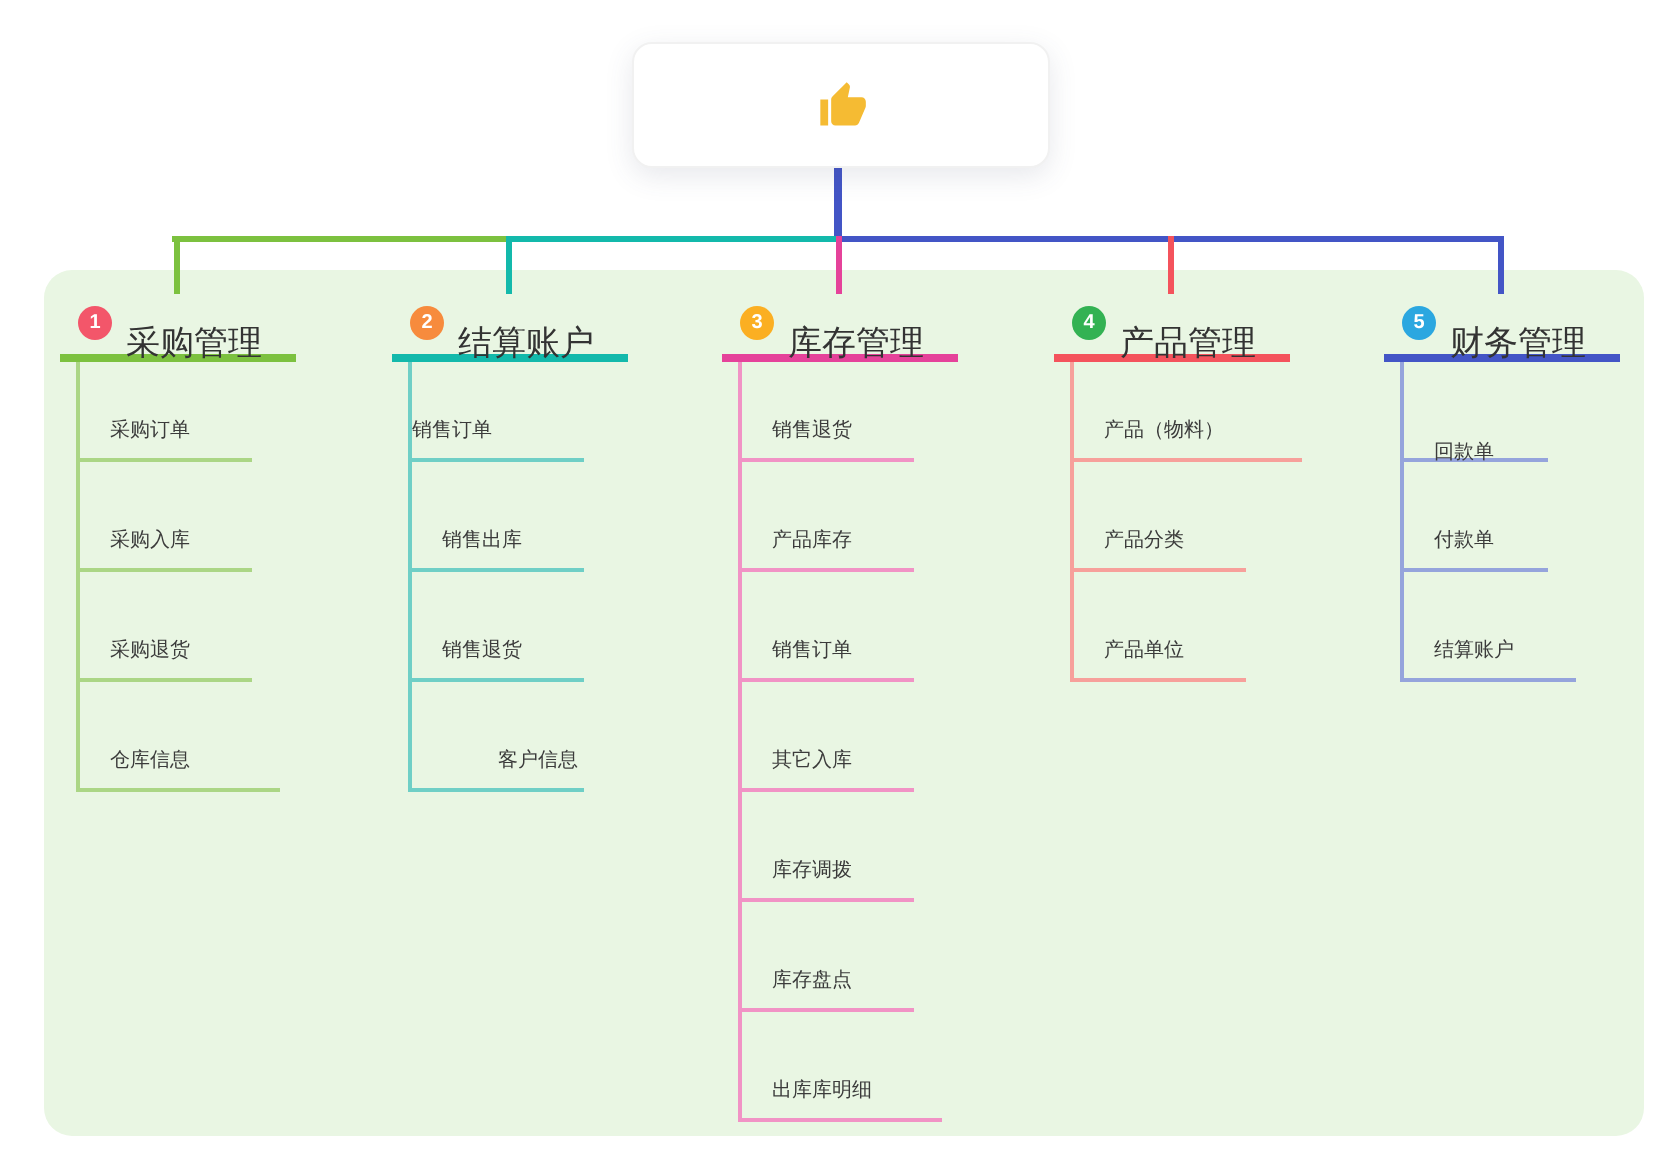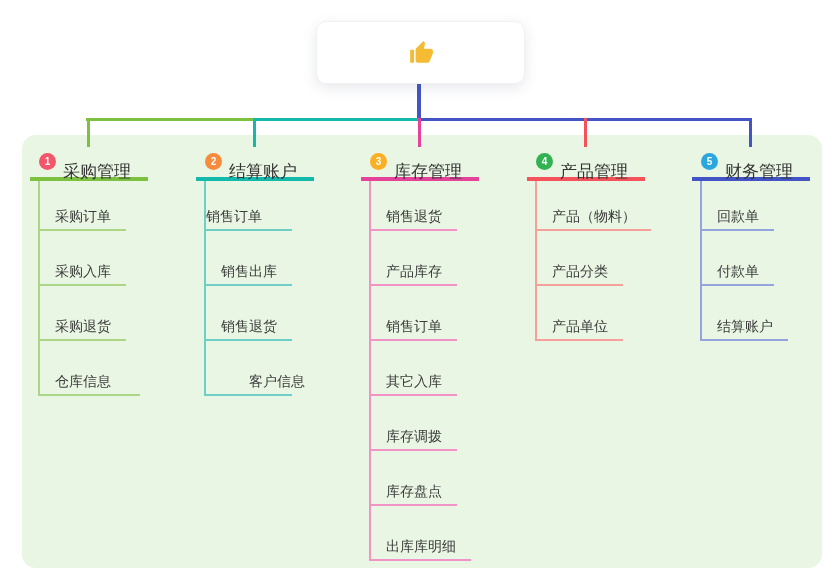--- a/index.html
+++ b/index.html
@@ -16,21 +16,21 @@
   .root-node span{font-size:23px;color:#3d4758;font-weight:500;letter-spacing:1px;}
   .thumb-svg{width:26px;height:26px;flex:0 0 auto;}
 
   .line{position:absolute;z-index:2;}
 
   .branch-title{position:absolute;height:22px;display:flex;align-items:center;gap:7px;z-index:3;white-space:nowrap;}
   .badge{width:17px;height:17px;border-radius:50%;color:#fff;font-size:10px;font-weight:bold;
          display:flex;align-items:center;justify-content:center;flex:0 0 auto;}
   .btitle{font-size:17px;color:#333333;font-weight:500;margin-top:20px;}
 
-  .child-label{position:absolute;font-size:14px;color:#3b3b3b;white-space:nowrap;z-index:3;line-height:18px;}
+  .child-label{position:absolute;font-size:10px;color:#3b3b3b;white-space:nowrap;z-index:3;line-height:18px;}
 </style>
 </head>
 <body>
 
 <div class="canvas">
 
   <div class="panel" id="panel" style="background: rgb(233, 246, 227);"></div>
 
   <div class="root-node">
     <svg class="thumb-svg" viewBox="0 0 24 24">
@@ -109,20 +109,20 @@
       <div class="child-label" style="left: 552px; top: 262px;">产品分类</div>
       <div class="line" style="left: 535px; top: 284px; width: 88px; height: 2px; background: rgb(247, 160, 155);"></div>
       <div class="child-label" style="left: 552px; top: 317px;">产品单位</div>
       <div class="line" style="left: 535px; top: 339px; width: 88px; height: 2px; background: rgb(247, 160, 155);"></div>
       <div class="branch-title" style="left: 701px; top: 150px;">
         <div class="badge" style="background: rgb(43, 167, 224);">5</div>
         <div class="btitle">财务管理</div>
       </div>
       <div class="line" style="left: 692px; top: 177px; width: 118px; height: 4px; background: rgb(67, 85, 198);"></div>
       <div class="line" style="left: 700px; top: 181px; width: 2px; height: 160px; background: rgb(149, 164, 220);"></div>
-      <div class="child-label" style="left: 717px; top: 207px;">回款单</div>
+      <div class="child-label" style="left: 717px; top: 218px;">回款单</div>
       <div class="line" style="left: 700px; top: 229px; width: 74px; height: 2px; background: rgb(149, 164, 220);"></div>
       <div class="child-label" style="left: 717px; top: 262px;">付款单</div>
       <div class="line" style="left: 700px; top: 284px; width: 74px; height: 2px; background: rgb(149, 164, 220);"></div>
       <div class="child-label" style="left: 717px; top: 317px;">结算账户</div>
       <div class="line" style="left: 700px; top: 339px; width: 88px; height: 2px; background: rgb(149, 164, 220);"></div>
     </div>
 </div>
 
 </body></html>

